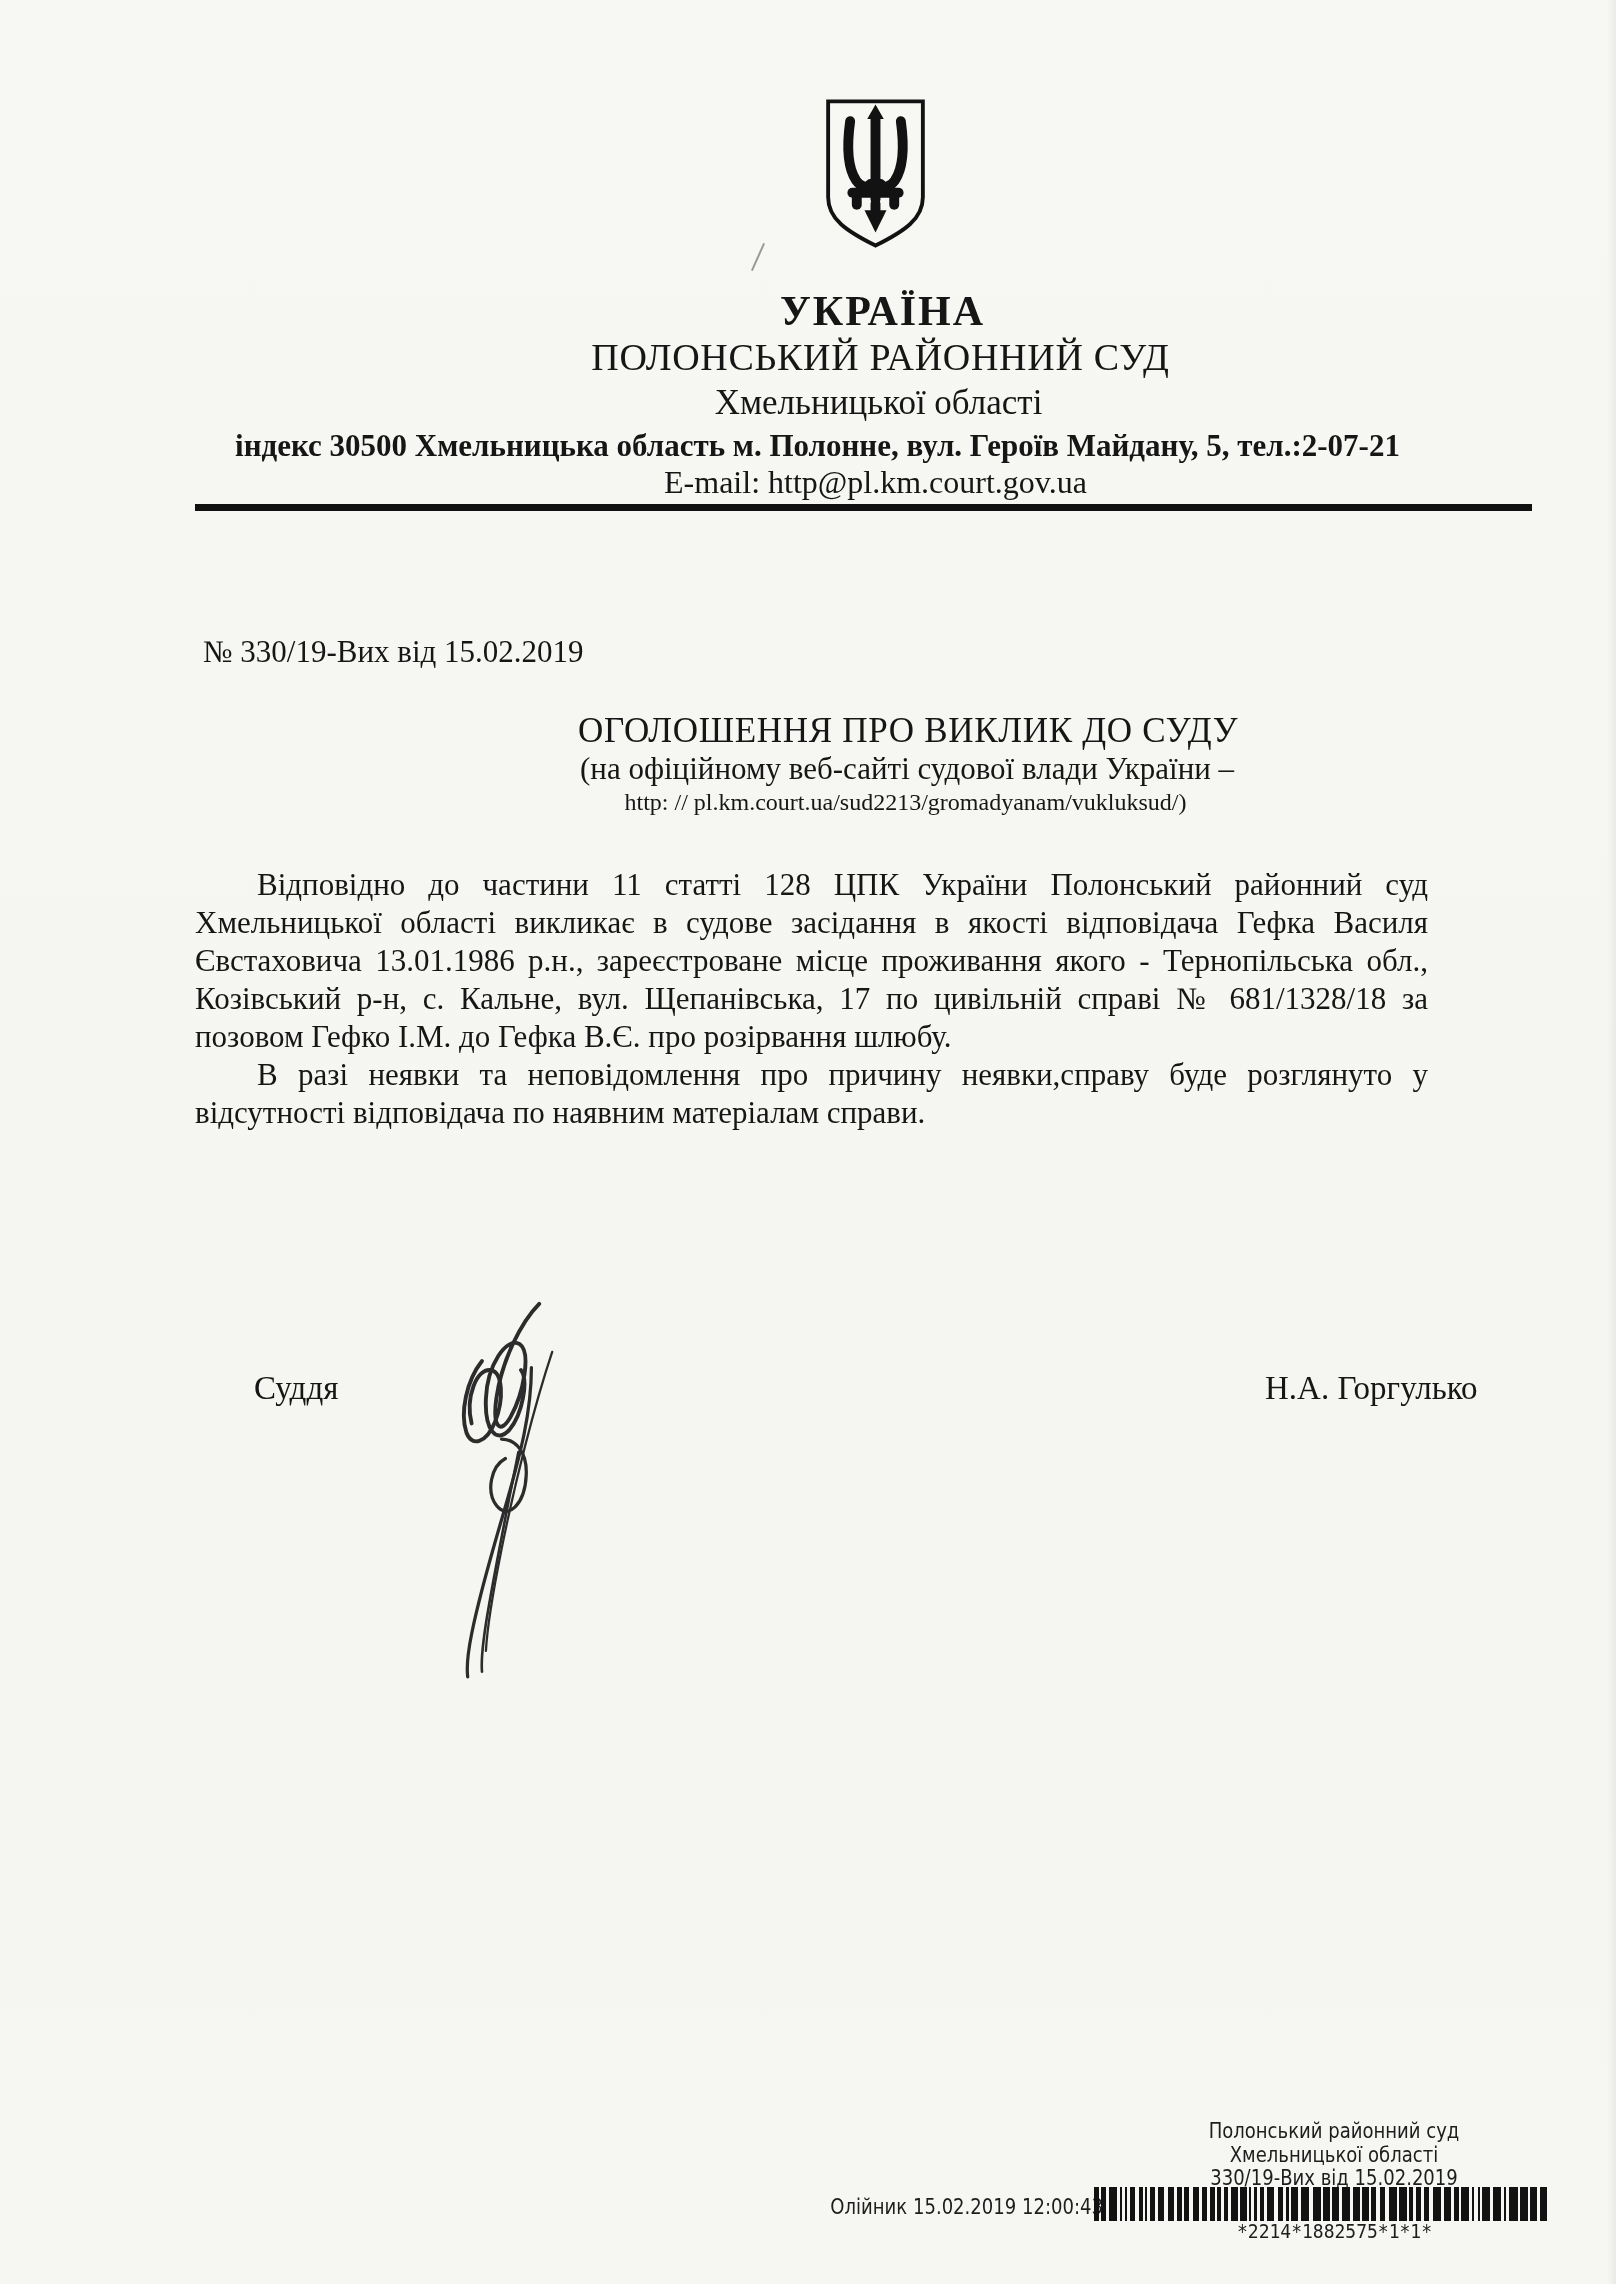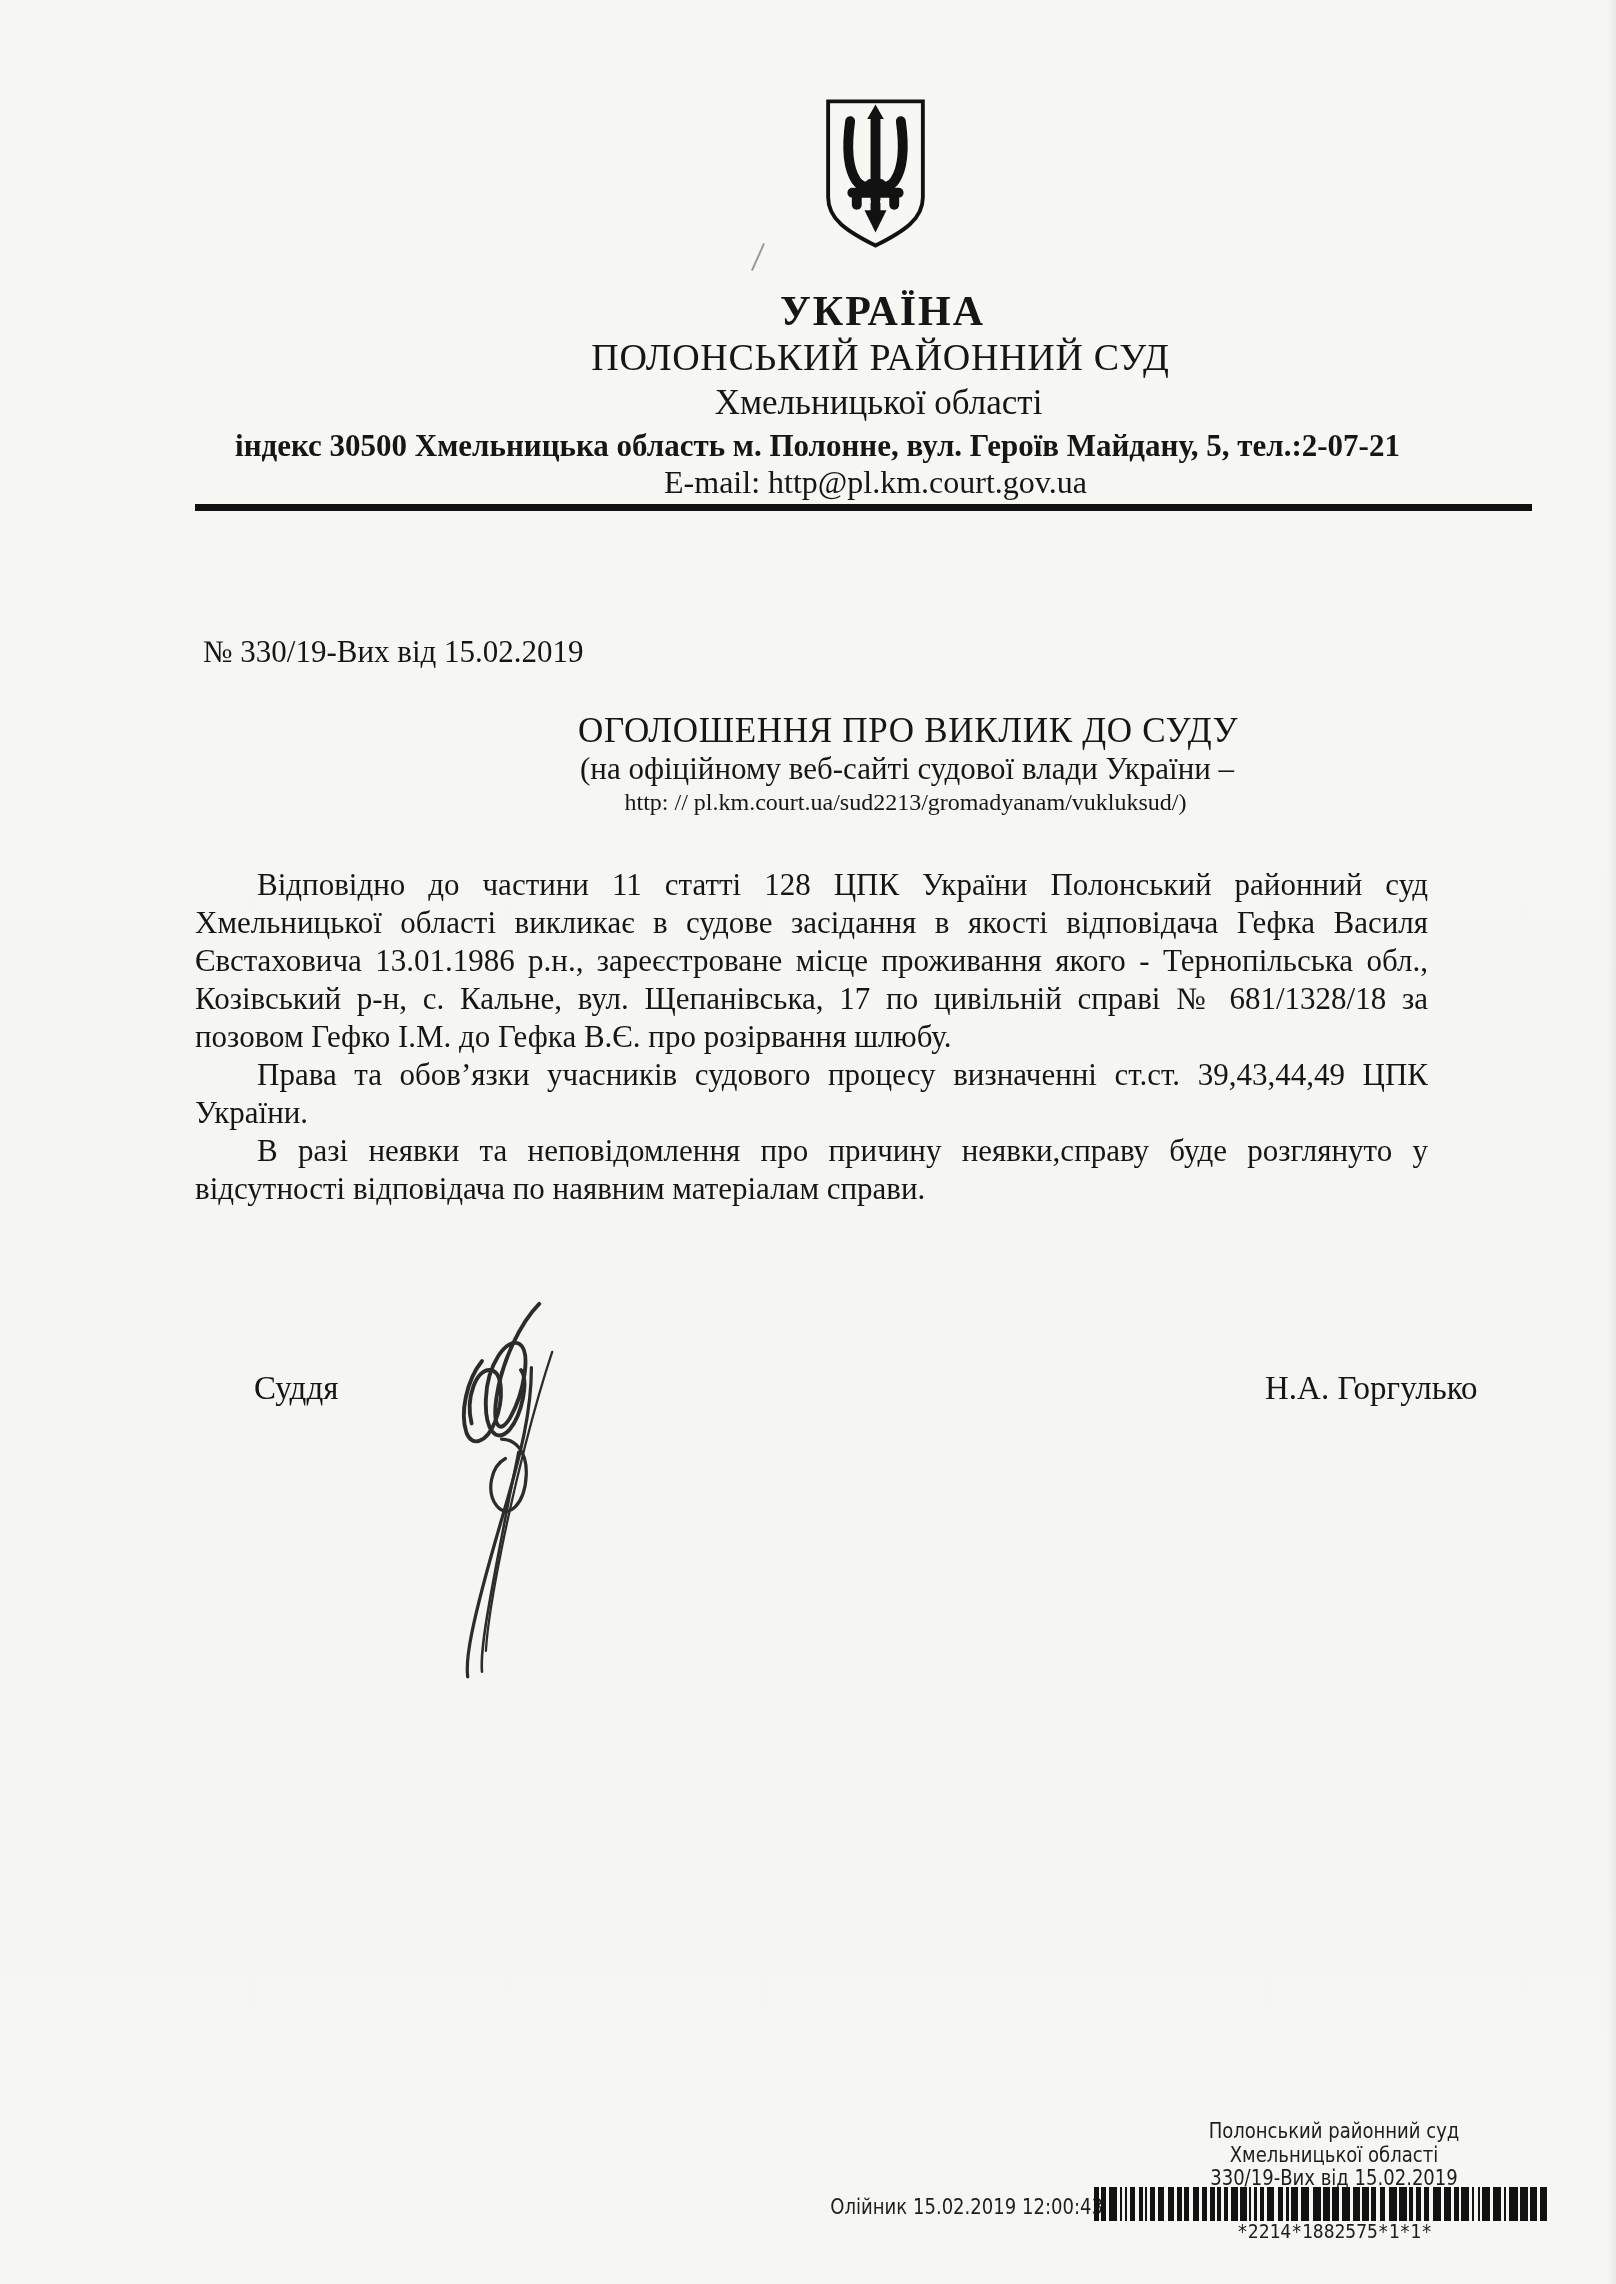--- a/index.html
+++ b/index.html
@@ -72,21 +72,20 @@
   <div class="abs rule"></div>
 
   <div class="abs refline">№ 330/19-Вих від  15.02.2019</div>
 
   <div class="abs ctr sub1">(на офіційному  веб-сайті  судової влади України –</div>
   <div class="abs ctr heading">ОГОЛОШЕННЯ ПРО ВИКЛИК ДО СУДУ</div>
   <div class="abs ctr sub2">http: // pl.km.court.ua/sud2213/gromadyanam/vukluksud/)</div>
 
   <div class="abs bodytext">
       <p>Відповідно до частини 11 статті 128 ЦПК України Полонський районний суд Хмельницької області викликає в судове засідання в якості відповідача Гефка Василя Євстаховича 13.01.1986 р.н., зареєстроване місце проживання якого -  Тернопільська обл., Козівський р-н,  с. Кальне, вул. Щепанівська, 17 по цивільній справі № 681/1328/18 за позовом Гефко І.М. до Гефка В.Є. про розірвання шлюбу.</p>
-      <p>Права та обов’язки учасників судового процесу визначенні ст.ст. 39,43,44,49 ЦПК України.</p>
       <p>В разі неявки та неповідомлення про причину неявки,справу буде розглянуто  у відсутності відповідача по наявним матеріалам справи.</p>
     </div>
 
   <div class="abs judge-label">Суддя</div>
   <div class="abs judge-name">Н.А. Горгулько</div>
   <svg id="signature" class="abs" viewBox="0 0 260 600" xmlns="http://www.w3.org/2000/svg">
     <g stroke="#2c2c2c" fill="none" stroke-linecap="round">
       <path stroke-width="6" d="M208 22 C180 50 150 110 142 168 C136 212 148 224 164 196 C184 160 196 96 178 84 C158 72 128 116 126 168 C124 216 142 238 162 216 C182 192 192 140 180 124"></path>
       <path stroke-width="6" d="M120 110 C96 140 86 190 96 220 C104 242 126 238 140 204 C154 168 152 128 134 124 C112 120 94 166 104 206"></path>
       <path stroke-width="5" d="M196 120 C196 190 178 256 160 320 C140 390 118 460 104 530 C98 560 96 580 98 596"></path>

